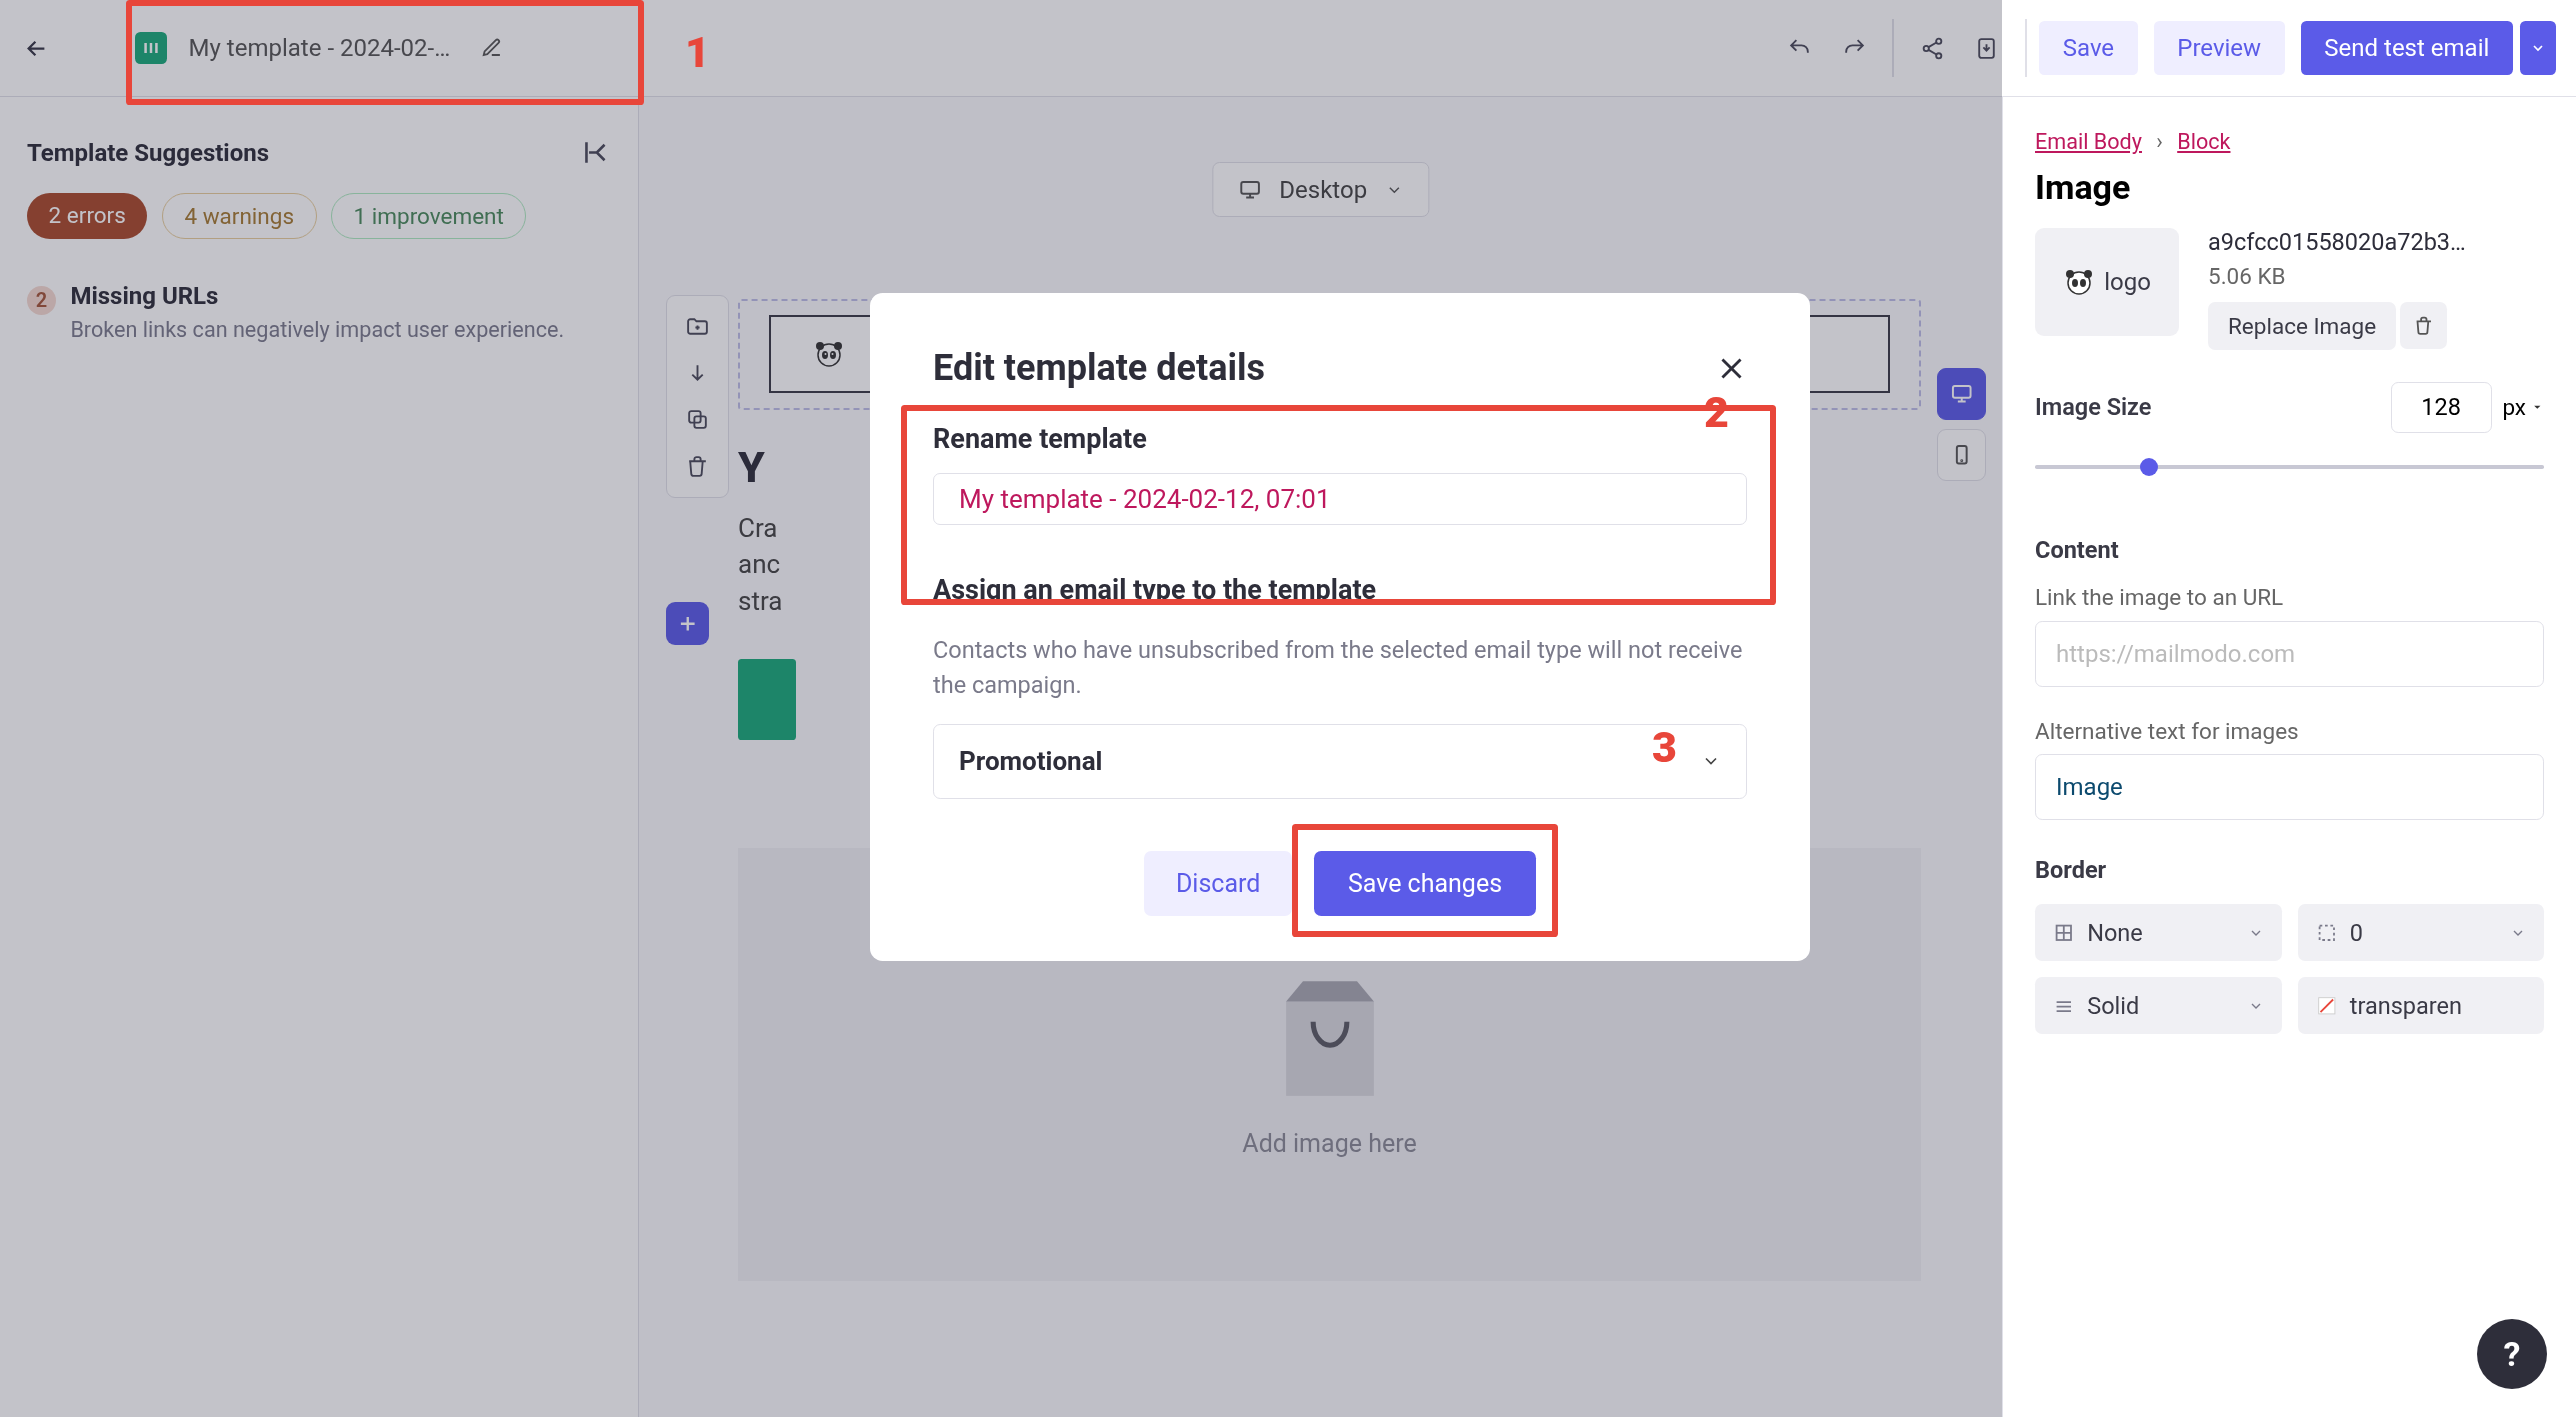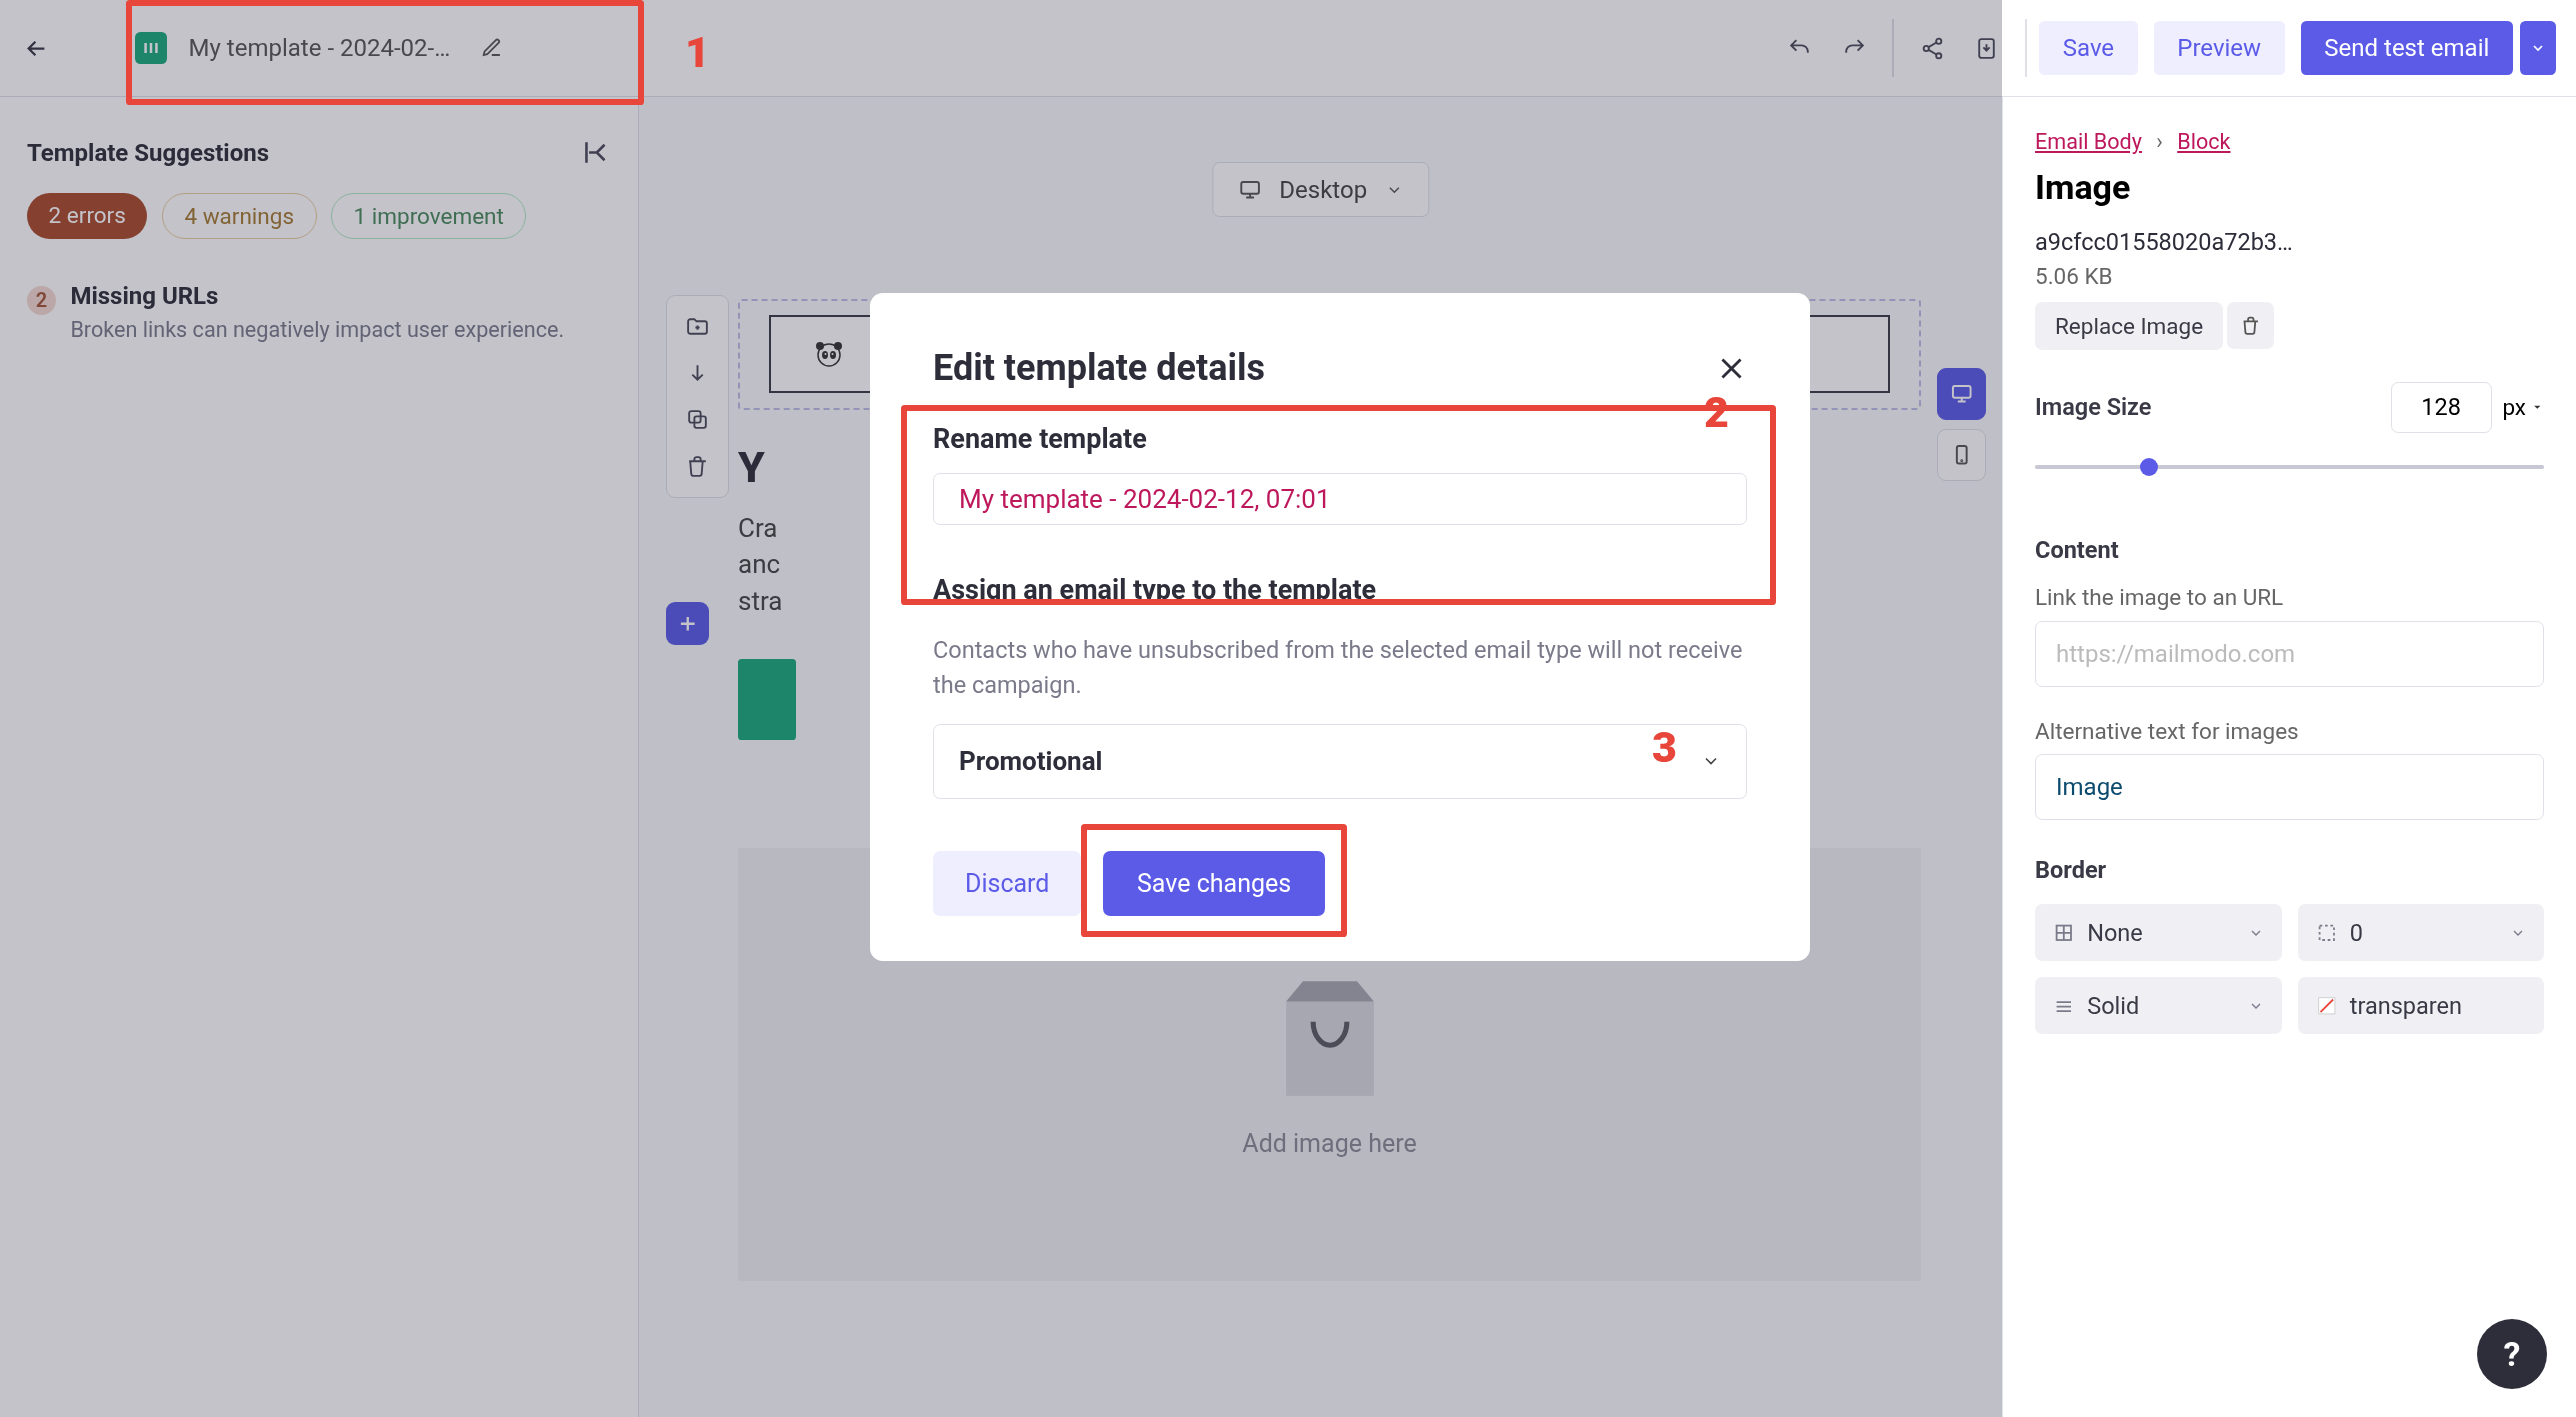--- a/index.html
+++ b/index.html
@@ -174,21 +174,21 @@
     background:#fff;border-radius:12.6px;padding:54px 63px 45px;
     display:flex;flex-direction:column;
   }
   .modal-head{display:flex;align-items:center;justify-content:space-between;margin-bottom:34px;}
   .modal-title{font-size:36px;font-weight:700;color:#2e2e3a;}
   .close-x{width:31px;height:31px;stroke:#2e2e3a;stroke-width:2.2;cursor:pointer;}
   .mf-lbl{font-size:27px;font-weight:700;color:#2e2e3a;margin-bottom:18px;}
   .mf-input{width:100%;padding:10px 25px;border:1.8px solid var(--border);border-radius:7px;font-size:26px;color:#be185d;}
   .mf-sub{font-size:23.5px;color:#7a7a8a;line-height:1.5;margin:9px 0 20px;}
   .mf-select{width:100%;padding:21.6px 25px;border:1.8px solid var(--border);border-radius:7.2px;font-size:26px;font-weight:700;color:#2e2e3a;display:flex;justify-content:space-between;align-items:center;cursor:pointer;}
-  .modal-actions{display:flex;justify-content:flex-start;gap:21.6px;margin-top:52px;}
+  .modal-actions{display:flex;justify-content:center;gap:21.6px;margin-top:52px;}
   .btn-discard{background:#efeeff;color:var(--primary);padding:18px 32px;border-radius:7.2px;font-size:25px;border:none;cursor:pointer;}
   .btn-save{background:var(--primary);color:#fff;padding:18px 34px;border-radius:7.2px;font-size:25px;border:none;cursor:pointer;}
 
   .help-fab{
     position:absolute;right:29px;bottom:29px;width:70px;height:70px;border-radius:50%;
     background:#2e2e3a;color:#fff;display:flex;align-items:center;justify-content:center;font-size:34px;font-weight:700;cursor:pointer;
   }
 </style>
 </head>
 <body>
@@ -365,20 +365,30 @@
 
 <div class="rightbar">
   <div class="crumb">
     <a>Email Body</a>
     <span class="sep">›</span>
     <a>Block</a>
   </div>
   <div class="rp-title">Image</div>
 
   <div class="img-block">
+    <div class="img-thumb">
+      <svg class="panda-icon" viewBox="0 0 64 64">
+          <circle cx="32" cy="34" r="22" fill="#fff" stroke="#333" stroke-width="3"></circle>
+          <circle cx="14" cy="16" r="8" fill="#333"></circle>
+          <circle cx="50" cy="16" r="8" fill="#333"></circle>
+          <ellipse cx="24" cy="34" rx="6" ry="8" fill="#333"></ellipse>
+          <ellipse cx="40" cy="34" rx="6" ry="8" fill="#333"></ellipse>
+        </svg>
+      <span>logo</span>
+    </div>
     <div class="img-meta">
       <div class="img-name">a9cfcc01558020a72b3…</div>
       <div class="img-size">5.06 KB</div>
       <div class="meta-row">
         <div class="mini-btn">Replace Image</div>
         <div class="mini-icon-btn">
           <svg viewBox="0 0 24 24" fill="none" stroke-width="2">
               <path d="M4 7h16M9 7V5a2 2 0 012-2h2a2 2 0 012 2v2m2 0l-1 12a2 2 0 01-2 2H8a2 2 0 01-2-2L5 7"></path>
             </svg>
         </div>

